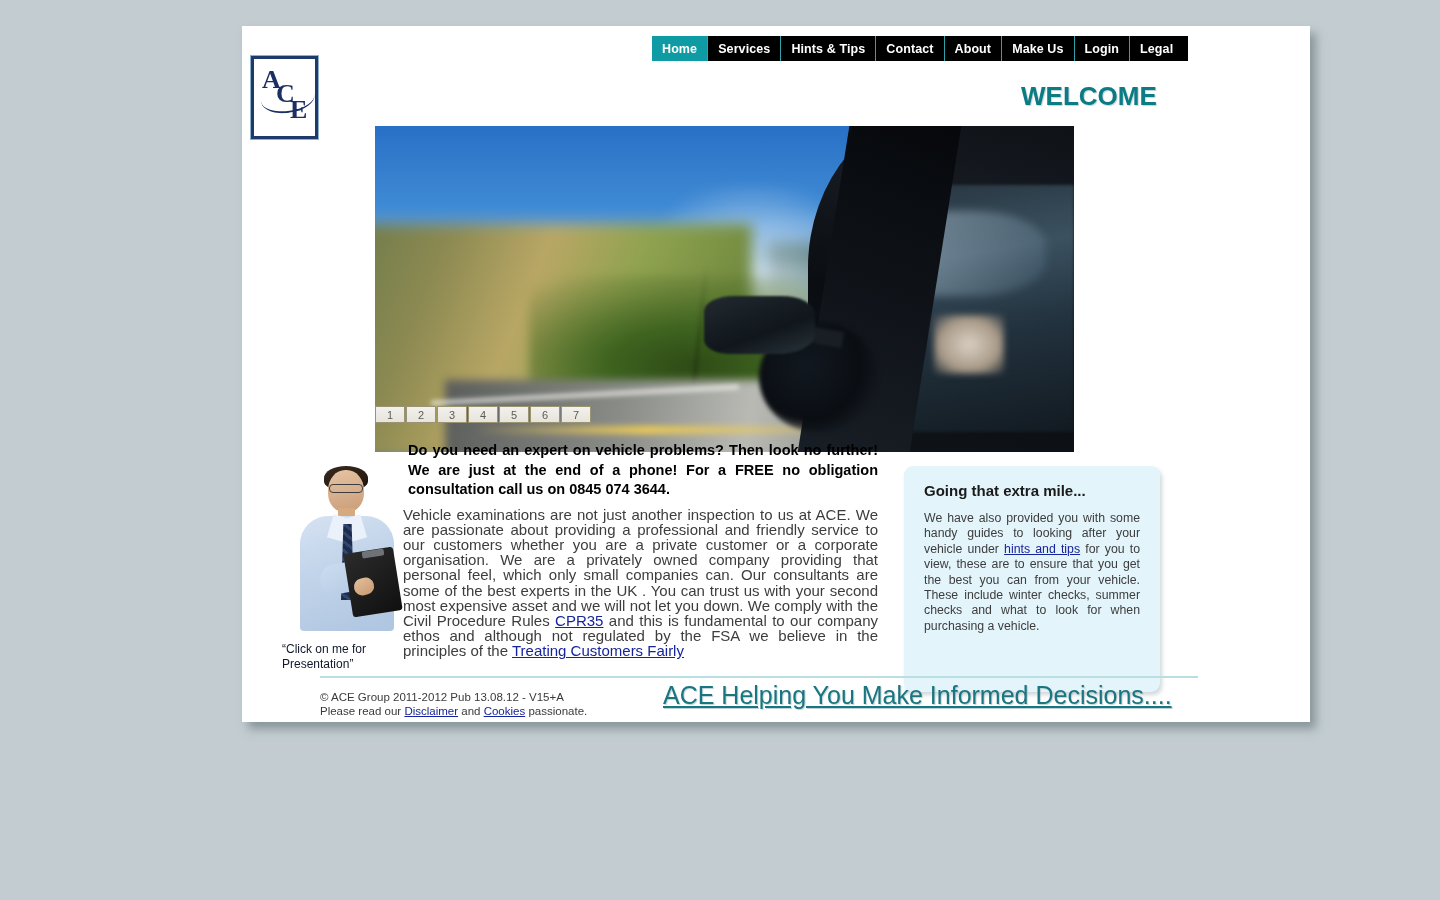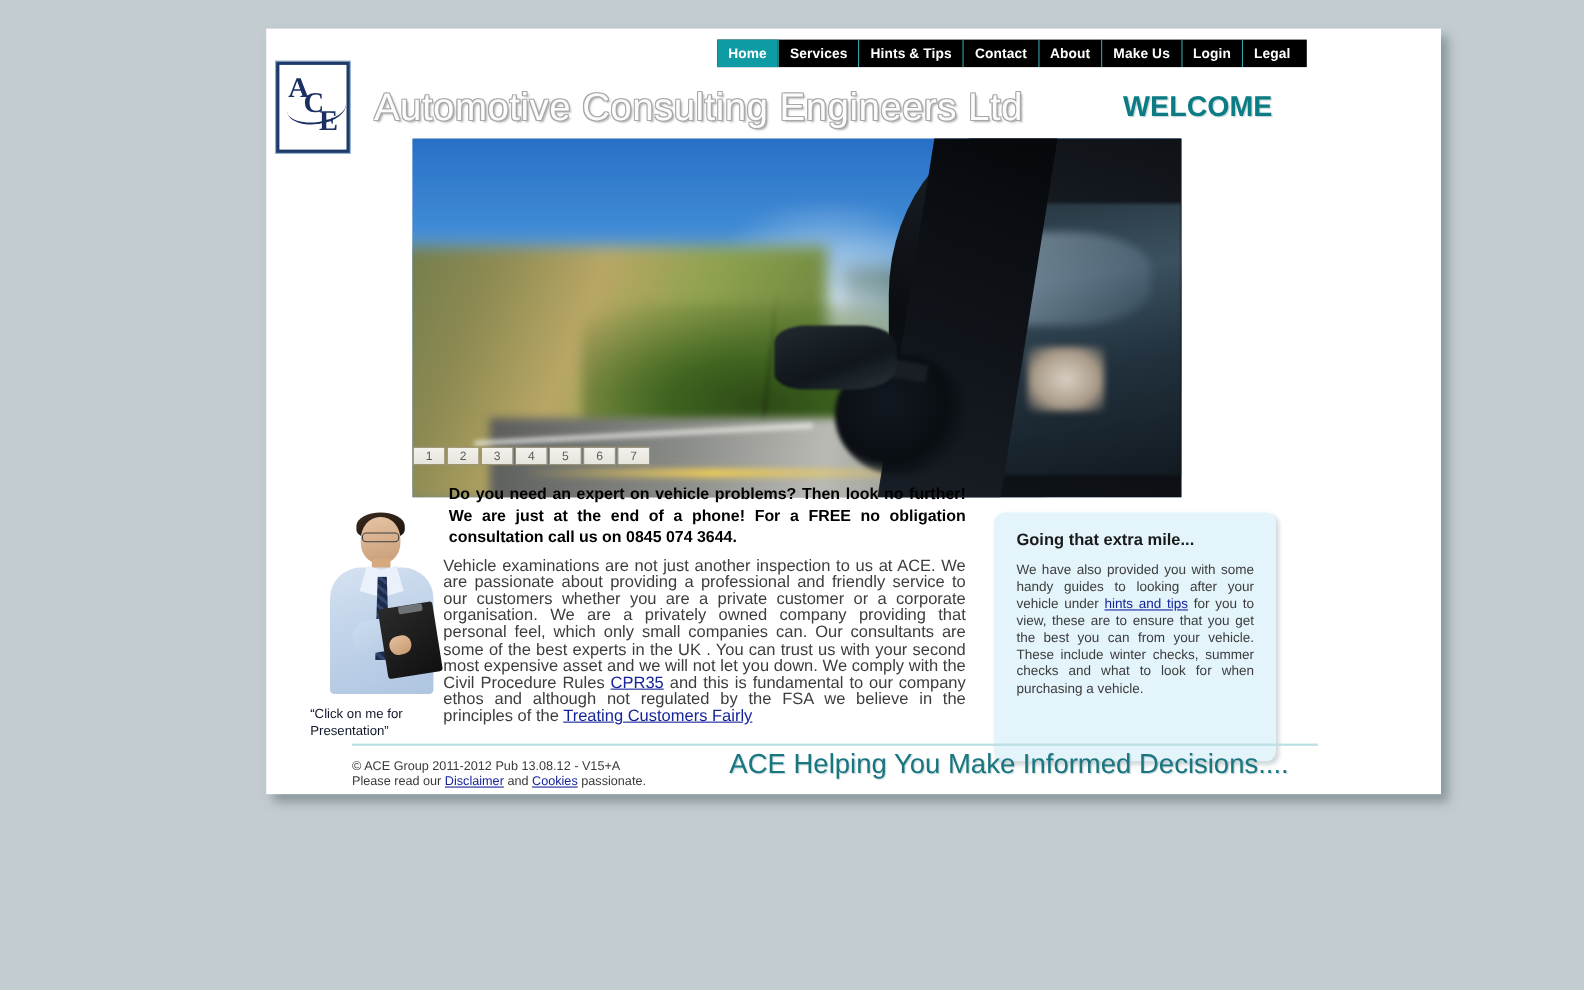--- a/index.html
+++ b/index.html
@@ -354,20 +354,21 @@
     color: #3a3a3a;
     line-height: 13.5px;
   }
   #tagline {
     position: absolute;
     left: 421px; top: 655px;
     font-size: 25px;
     color: #19757f;
     white-space: nowrap;
     text-shadow: 1px 1px 1px rgba(150,180,185,0.6);
+    text-decoration: underline;
   }
 </style>
 </head>
 <body>
 
 <div id="page">
 
   <div id="navbar">
     <div class="nav-item active">Home</div>
     <div class="nav-item">Services</div>
@@ -379,21 +380,20 @@
     <div class="nav-item">Legal</div>
   </div>
 
   <div id="logo-box">
     <div id="lg-swoosh"></div>
     <span class="lg" id="lg-a">A</span>
     <span class="lg" id="lg-c">C</span>
     <span class="lg" id="lg-e">E</span>
   </div>
 
-  <div id="site-title">Automotive Consulting Engineers Ltd</div>
   <div id="welcome">WELCOME</div>
 
   <div id="hero">
     <div class="sky"></div>
     <div class="sky-glow"></div>
     <div class="field-l"></div>
     <div class="horizon-dark"></div>
     <div class="trees"></div>
     <div class="tree-ray"></div>
     <div class="road"></div>

